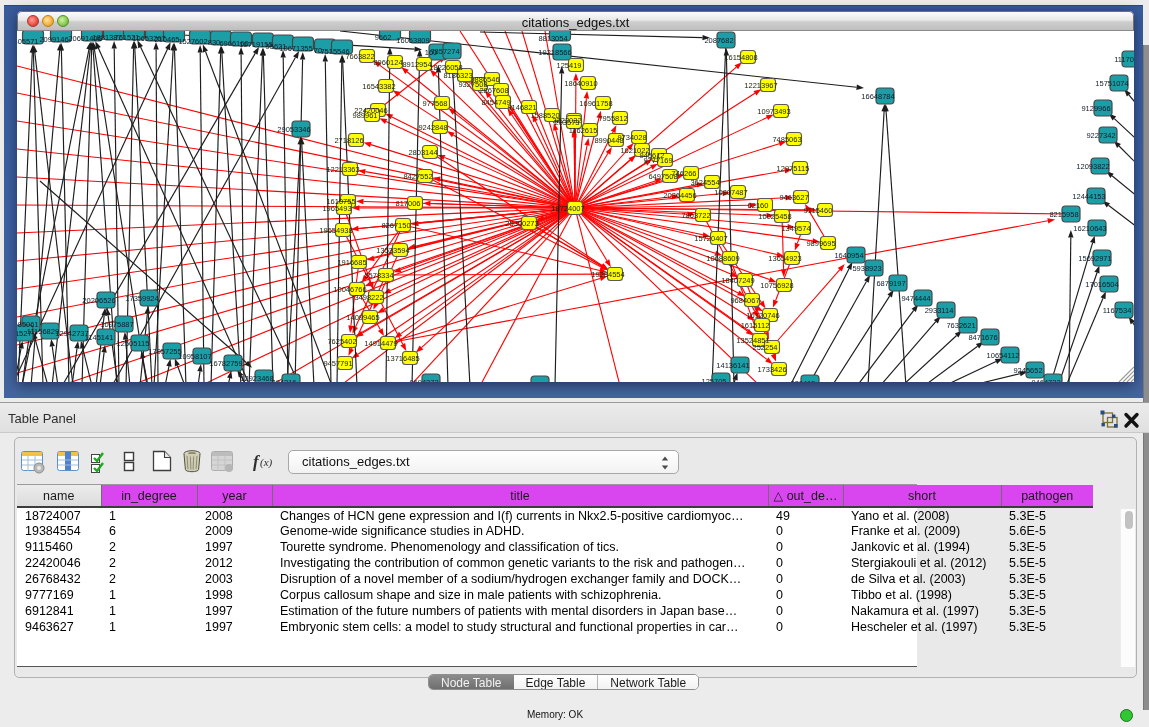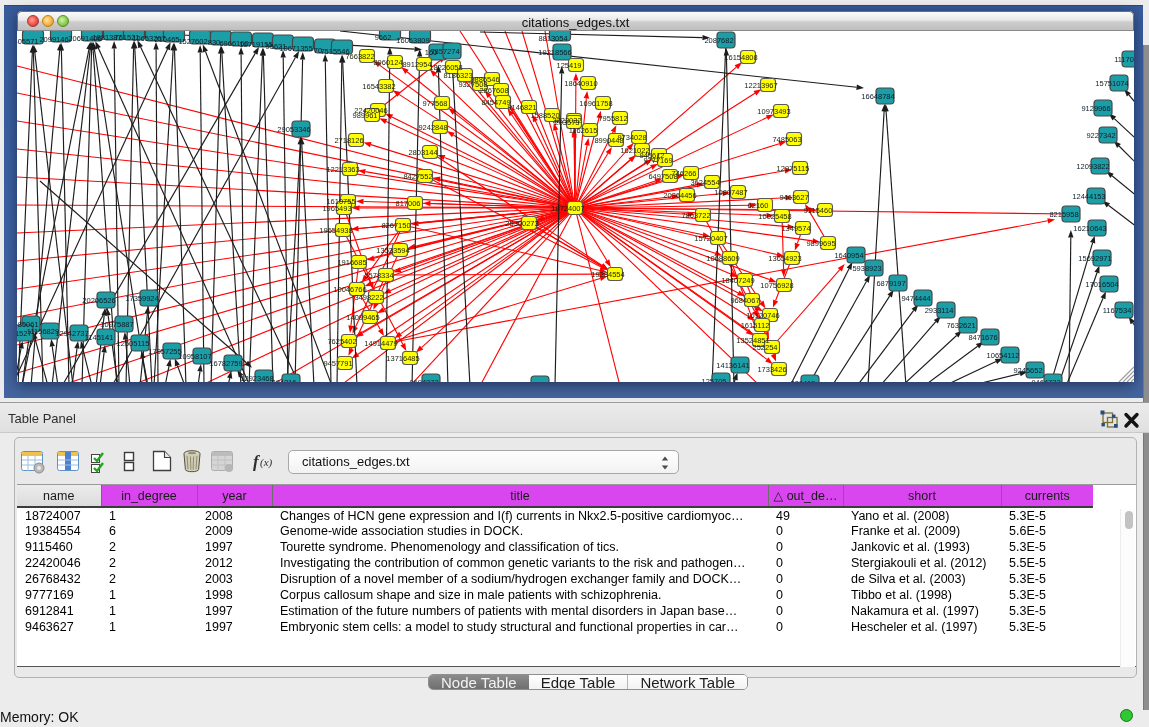--- a/index.html
+++ b/index.html
@@ -11,30 +11,30 @@
 #titlebar .t{position:absolute;left:0;right:0;top:3px;text-align:center;font-size:13px;color:#111}
 .tl{position:absolute;top:4px;z-index:5;width:12px;height:12px;border-radius:50%}
 #canvas{position:absolute;left:0;top:20px;width:1117px;height:351px;background:#fff;overflow:hidden}
 #rstrip1{position:absolute;left:1143px;top:0;width:6px;height:45px;background:#ececec}
 #rstrip2{position:absolute;left:1143px;top:45px;width:6px;height:665px;background:#8d8d8d;border-left:1px solid #777}
 #tphead{position:absolute;left:0;top:402px;width:1149px;height:31px;background:linear-gradient(180deg,#ebebeb,#e0e0e0);border-top:1px solid #9a9a9a;border-bottom:1px solid #c9c9c9}
 #tphead .t{position:absolute;left:8px;top:8px;font-size:13px;color:#2e2e2e}
 #panel{position:absolute;left:14px;top:437px;width:1123px;height:241px;background:#e9e9e9;border:1px solid #b2b2b2;border-radius:5px}
 #toolbar{position:absolute;left:0;top:0;width:100%;height:46px}
 #dropdown{position:absolute;left:273px;top:12px;width:391px;height:24px;background:linear-gradient(180deg,#fff,#f2f2f2);border:1px solid #a8a8a8;border-radius:5px;font-size:13px;color:#111;line-height:22px;padding-left:13px}
-#tablewrap{position:absolute;left:2px;top:46px;width:1119px;height:183px;background:#fff;border-top:1px solid #9a9a9a;border-bottom:1px solid #555}
+#tablewrap{position:absolute;left:2px;top:46px;width:900px;height:183px;background:#fff;border-top:1px solid #9a9a9a;border-bottom:1px solid #555}
 table.grid{border-collapse:collapse;table-layout:fixed;width:1076px;font-size:12.5px;color:#000}
 table.grid th{height:22px;background:#d946ef;border-left:1px solid #6e6e6e;border-bottom:2px solid #3c3c3c;font-weight:normal;font-size:12.5px;color:#1a1a1a;overflow:hidden;white-space:nowrap}
 table.grid th.first{background:linear-gradient(180deg,#ececec,#dcdcdc);border-left:none}
 table.grid td{height:16px;padding:0 0 0 8px;overflow:hidden;white-space:nowrap}
 #tabs{position:absolute;left:428px;top:674px;height:16px;display:flex;border:1px solid #8f8f8f;border-radius:5px;overflow:hidden;background:#fff}
-#tabs .seg{font-size:15px;line-height:16px;padding:0 12px;color:#1c1c1c;background:linear-gradient(180deg,#ffffff,#f2f2f2)}
+#tabs .seg{font-size:12px;line-height:16px;padding:0 12px;color:#1c1c1c;background:linear-gradient(180deg,#ffffff,#f2f2f2)}
 #tabs .seg.sel{background:linear-gradient(180deg,#8c8c8c,#6f6f6f);color:#f2f2f2}
 #tabs .seg.mid{border-right:1px solid #b6b6b6}
-#mem{position:absolute;left:0;top:709px;width:1110px;text-align:left;font-size:14px;color:#111}
+#mem{position:absolute;left:0;top:709px;width:1110px;text-align:center;font-size:10px;color:#111}
 #memdot{position:absolute;left:1120px;top:709px;width:13px;height:13px;border-radius:50%;background:#2fc832;border:1.5px solid #1e6e20}
 .scrolltrack{position:absolute;left:1103px;top:24px;width:15px;height:158px;background:#fcfcfc;border-left:1px solid #ececec}
 .scrollthumb{position:absolute;left:4px;top:2px;width:8px;height:18px;background:#c2c2c2;border-radius:4px}
 </style>
 </head>
 <body>
 <div id="root">
   <div id="desktop">
     <div id="win">
       <div id="titlebar">
@@ -849,47 +849,47 @@
             <col style="width:92px">
           </colgroup>
         <tbody>
             <tr>
               <th class="first">name</th>
               <th>in_degree</th>
               <th>year</th>
               <th>title</th>
               <th>△ out_de…</th>
               <th>short</th>
-              <th>currents</th>
+              <th>pathogen</th>
             </tr>
         <tr>
               <td>18724007</td>
               <td>1</td>
               <td>2008</td>
               <td>Changes of HCN gene expression and I(f) currents in Nkx2.5-positive cardiomyoc…</td>
               <td>49</td>
               <td>Yano et al. (2008)</td>
               <td>5.3E-5</td>
             </tr>
         <tr>
               <td>19384554</td>
               <td>6</td>
               <td>2009</td>
-              <td>Genome-wide association studies in DOCK.</td>
+              <td>Genome-wide significance studies in ADHD.</td>
               <td>0</td>
               <td>Franke et al. (2009)</td>
               <td>5.6E-5</td>
             </tr>
         <tr>
               <td>9115460</td>
               <td>2</td>
               <td>1997</td>
               <td>Tourette syndrome. Phenomenology and classification of tics.</td>
               <td>0</td>
-              <td>Jankovic et al. (1993)</td>
+              <td>Jankovic et al. (1994)</td>
               <td>5.3E-5</td>
             </tr>
         <tr>
               <td>22420046</td>
               <td>2</td>
               <td>2012</td>
               <td>Investigating the contribution of common genetic variants to the risk and pathogen…</td>
               <td>0</td>
               <td>Stergiakouli et al. (2012)</td>
               <td>5.5E-5</td>

